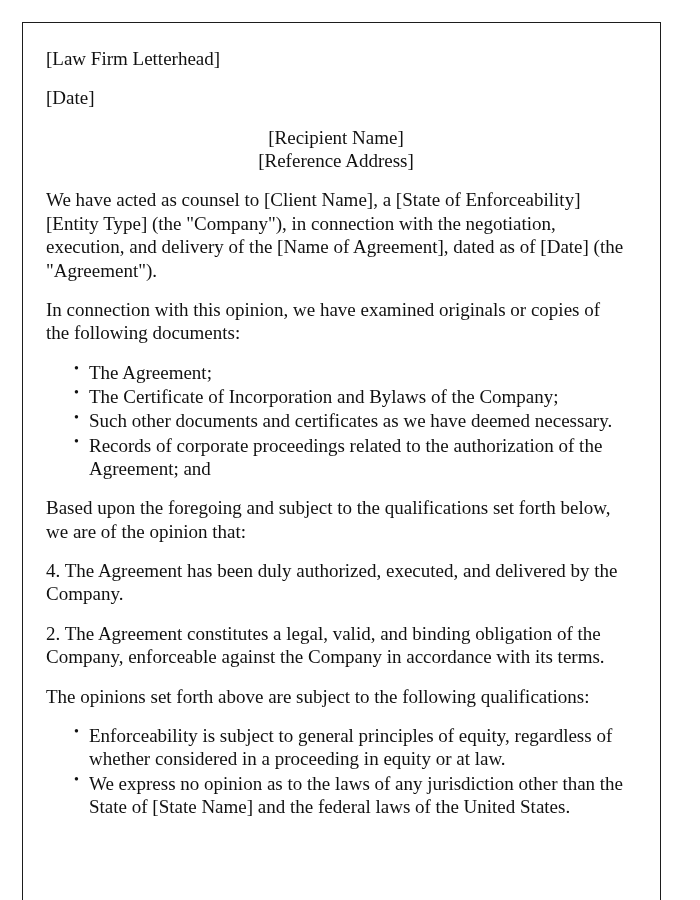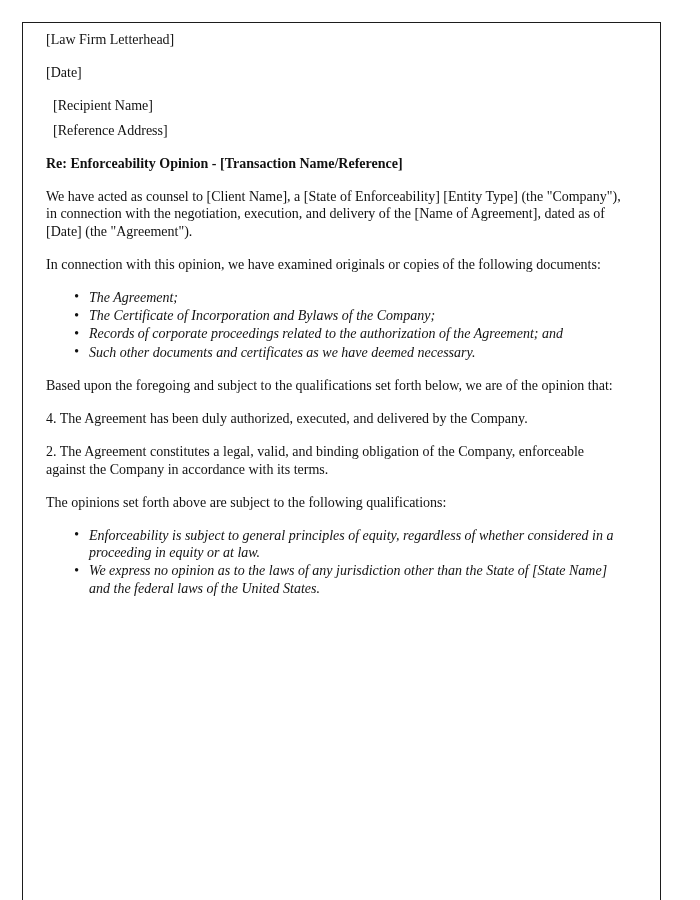--- a/index.html
+++ b/index.html
@@ -26,51 +26,50 @@
     border: 1.5px solid #1d1d1d;
     border-bottom: none;
     background: #ffffff;
     overflow: hidden;
   }
 
   
   #doc-body {
     position: absolute;
     left: 23px;               
-    top: 8px;
+    top: 24px;
     width: 580px;
-    font-size: 14px;
+    font-size: 19px;
     line-height: 1.23;
   }
 
   .para {
     margin: 0 0 16px 0;
     text-align: left;
   }
 
   .addr-block {
     margin: 0 0 16px 0;
   }
-  .addr-line { margin: 7px; }
+  .addr-line { margin: 0; text-align: center; }
 
   .subject-line {
     font-weight: bold;
     margin: 0 0 16px 0;
   }
 
   ul.doc-list {
     margin: 0 0 16px 0;
     padding: 0 0 0 28px;      
     list-style: none;
   }
   ul.doc-list > li {
     position: relative;
     padding-left: 15px;
     margin: 0 0 1px 0;
-    font-style: italic;
   }
   ul.doc-list > li::before {
     content: "\2022";
     position: absolute;
     left: 0;
     top: -0.5px;
     font-size: 14px;
     line-height: inherit;
   }
 
@@ -86,32 +85,31 @@
 
     <p class="para">[Law Firm Letterhead]</p>
 
     <p class="para">[Date]</p>
 
     <div class="addr-block">
       <p class="addr-line">[Recipient Name]</p>
       <p class="addr-line">[Reference Address]</p>
     </div>
 
-    <p class="subject-line">Re: Enforceability Opinion - [Transaction Name/Reference]</p>
 
 
     <p class="para">We have acted as counsel to [Client Name], a [State of Enforceability] [Entity Type] (the "Company"), in connection with the negotiation, execution, and delivery of the [Name of Agreement], dated as of [Date] (the "Agreement").</p>
 
     <p class="para">In connection with this opinion, we have examined originals or copies of the following documents:</p>
 
     <ul class="doc-list">
       <li>The Agreement;</li>
       <li>The Certificate of Incorporation and Bylaws of the Company;</li>
+      <li>Such other documents and certificates as we have deemed necessary.</li>
       <li>Records of corporate proceedings related to the authorization of the Agreement; and</li>
-      <li>Such other documents and certificates as we have deemed necessary.</li>
     </ul>
 
 
     <p class="para">Based upon the foregoing and subject to the qualifications set forth below, we are of the opinion that:</p>
 
     <p class="numbered">4. The Agreement has been duly authorized, executed, and delivered by the Company.</p>
 
     <p class="numbered">2. The Agreement constitutes a legal, valid, and binding obligation of the Company, enforceable against the Company in accordance with its terms.</p>
 
     <p class="para">The opinions set forth above are subject to the following qualifications:</p>

